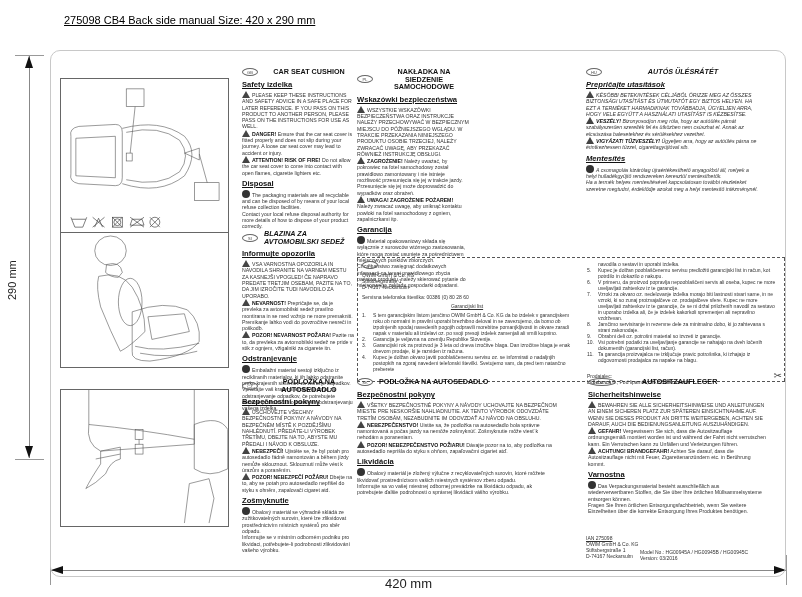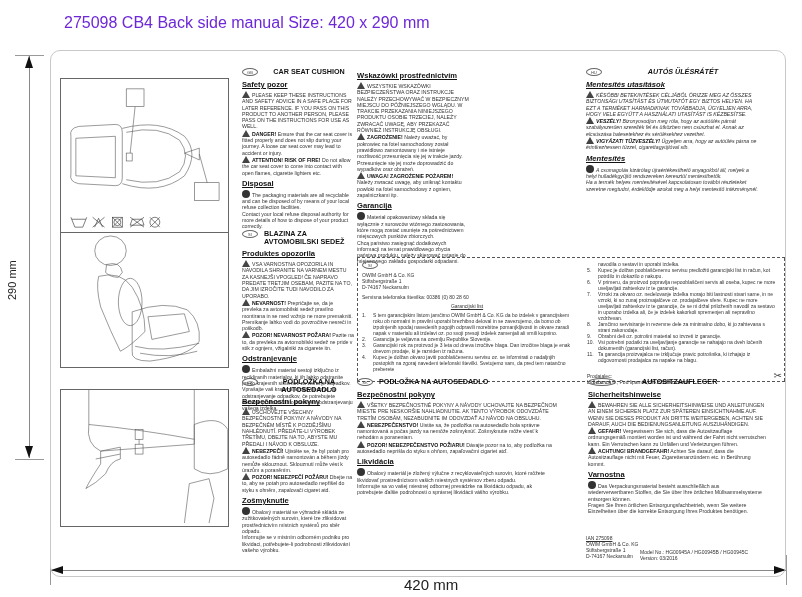--- a/index.html
+++ b/index.html
@@ -1,19 +1,19 @@
 <!DOCTYPE html>
 <html><head>
 <meta charset="utf-8">
 <style>
   * { box-sizing: border-box; margin: 0; padding: 0; }
   html, body { width: 802px; height: 597px; background: #fff; overflow: hidden; }
   body { position: relative; font-family: "Liberation Sans", sans-serif; color: #222; }
 
-  .doc-title { position: absolute; left: 64px; top: 14px; font-size: 16px; color: #6d28d9; white-space: nowrap; }
+  .doc-title { position: absolute; left: 64px; top: 14px; font-size: 11px; color: #000000; white-space: nowrap; text-decoration: underline; }
 
   .sheet { position: absolute; left: 50px; top: 50px; width: 736px; height: 527px;
            border: 1px solid #c8c8c8; border-radius: 10px; }
 
   
   .dim-v-line { position: absolute; left: 29px; top: 56px; width: 1px; height: 402px; background: #888; }
   .dim-v-tick-top { position: absolute; left: 15px; top: 55px; width: 29px; height: 1px; background: #999; }
   .dim-v-tick-bot { position: absolute; left: 15px; top: 459px; width: 29px; height: 1px; background: #999; }
   .arrow-up { position: absolute; left: 25px; top: 56px; width: 0; height: 0;
               border-left: 4px solid transparent; border-right: 4px solid transparent; border-bottom: 12px solid #111; }
@@ -21,32 +21,32 @@
               border-left: 4px solid transparent; border-right: 4px solid transparent; border-top: 12px solid #111; }
   .dim-v-label { position: absolute; left: 6px; top: 262px; font-size: 11px; transform: rotate(-90deg); transform-origin: left top; white-space: nowrap; color: #222; }
 
   .dim-h-line { position: absolute; left: 51px; top: 570px; width: 735px; height: 1px; background: #888; }
   .dim-h-tick-l { position: absolute; left: 50px; top: 555px; width: 1px; height: 30px; background: #999; }
   .dim-h-tick-r { position: absolute; left: 786px; top: 555px; width: 1px; height: 30px; background: #999; }
   .arrow-left { position: absolute; left: 51px; top: 566px; width: 0; height: 0;
                border-top: 4px solid transparent; border-bottom: 4px solid transparent; border-right: 12px solid #111; }
   .arrow-right { position: absolute; left: 774px; top: 566px; width: 0; height: 0;
                border-top: 4px solid transparent; border-bottom: 4px solid transparent; border-left: 12px solid #111; }
-  .dim-h-label { position: absolute; left: 404px; top: 576px; font-size: 15px; color: #222; white-space: nowrap; }
+  .dim-h-label { position: absolute; left: 385px; top: 576px; font-size: 13px; color: #222; white-space: nowrap; }
 
   
   .fig { position: absolute; left: 60px; width: 169px; border: 1px solid #666; background: #fff; overflow: hidden; }
   .fig1 { top: 78px; height: 162px; }
   .fig2 { top: 232px; height: 136px; }
   .fig3 { top: 389px; height: 138px; }
   .fig svg { width: 100%; height: 100%; display: block; }
 
   
   .col { position: absolute; font-size: 5.2px; line-height: 6.3px; color: #333; }
-  .sec-head { display: flex; gap: 6px; margin-bottom: 4px; }
+  .sec-head { display: flex; align-items: center; gap: 6px; margin-bottom: 4px; }
   .lang-badge { display: inline-block; min-width: 16px; height: 8px; border: 0.7px solid #666; border-radius: 50%;
                 font-size: 4px; line-height: 7px; text-align: center; color: #444; }
   .sec-title { font-weight: bold; font-size: 7.2px; line-height: 7.6px; color: #111; flex: 1; text-align: center; }
   .sub-title { font-weight: bold; font-size: 7.6px; text-decoration: underline; color: #111; margin: 3px 0 2px 0; line-height: 9px; }
   .para { margin: 0; text-transform: none; }
   .warn-icon { display: inline-block; width: 0; height: 0; border-left: 4px solid transparent; border-right: 4px solid transparent;
                border-bottom: 7px solid #444; margin-right: 2px; vertical-align: -1px; }
   .recycle-icon { display: inline-block; width: 8px; height: 8px; border-radius: 50%; background: #333; margin-right: 2px; vertical-align: -1px; }
   .bold { font-weight: bold; color: #111; }
 
@@ -143,59 +143,63 @@
       <path d="M130 95 L150 90 L155 110 L150 135 M130 95 L125 135"></path>
     </g>
   </svg>
 </div>
 
 <div class="col" style="left:242px; top:68px; width:112px;">
   <div class="sec-head">
     <span class="lang-badge">GB</span>
     <span class="sec-title">CAR SEAT CUSHION</span>
   </div>
-  <div class="sub-title">Safety pozor</div>
+  <div class="sub-title">Safety izdelka</div>
   <p class="para"><span class="warn-icon"></span><span>PLEASE KEEP THESE INSTRUCTIONS AND SAFETY ADVICE IN A SAFE PLACE FOR LATER REFERENCE. IF YOU PASS ON THIS PRODUCT TO ANOTHER PERSON, PLEASE PASS ON THE INSTRUCTIONS FOR USE AS WELL.</span></p>
   <p class="para"><span class="warn-icon"></span><span class="bold">DANGER!</span> <span>Ensure that the car seat cover is fitted properly and does not slip during your journey. A loose car seat cover may lead to accident or injury.</span></p>
   <p class="para"><span class="warn-icon"></span><span class="bold">ATTENTION! RISK OF FIRE!</span> <span>Do not allow the car seat cover to come into contact with open flames, cigarette lighters etc.</span></p>
   <div class="sub-title">Disposal</div>
   <p class="para"><span class="recycle-icon"></span><span>The packaging materials are all recyclable and can be disposed of by means of your local refuse collection facilities.</span></p>
   <p class="para">Contact your local refuse disposal authority for more details of how to dispose of your product correctly.</p>
 </div>
 
 <div class="col" style="left:357px; top:68px; width:112px;">
-  <div class="sub-title">Wskazówki prostřednictvím</div>
+  <div class="sec-head">
+    <span class="lang-badge">PL</span>
+    <span class="sec-title">NAKŁADKA NA SIEDZENIE SAMOCHODOWE</span>
+  </div>
+  <div class="sub-title">Wskazówki bezpieczeństwa</div>
   <p class="para"><span class="warn-icon"></span><span>WSZYSTKIE WSKAZÓWKI BEZPIECZEŃSTWA ORAZ INSTRUKCJE NALEŻY PRZECHOWYWAĆ W BEZPIECZNYM MIEJSCU DO PÓŹNIEJSZEGO WGLĄDU. W TRAKCIE PRZEKAZANIA NINIEJSZEGO PRODUKTU OSOBIE TRZECIEJ, NALEŻY ZWRACAĆ UWAGĘ, ABY PRZEKAZAĆ RÓWNIEŻ INSTRUKCJĘ OBSŁUGI.</span></p>
   <p class="para"><span class="warn-icon"></span><span class="bold">ZAGROŻENIE!</span> <span>Należy uważać, by pokrowiec na fotel samochodowy został prawidłowo zamontowany i nie istnieje możliwość przesunięcia się jej w trakcie jazdy. Przesunięcie się jej może doprowadzić do wypadków oraz obrażeń.</span></p>
   <p class="para"><span class="warn-icon"></span><span class="bold">UWAGA! ZAGROŻENIE POŻAREM!</span> <span>Należy zwracać uwagę, aby uniknąć kontaktu powłoki na fotel samochodowy z ogniem, zapalniczkami itp.</span></p>
   <div class="sub-title">Garancija</div>
   <p class="para"><span class="recycle-icon"></span><span>Materiał opakowaniowy składa się wyłącznie z surowców wtórnego zastosowania, które mogą zostać usunięte za pośrednictwem miejscowych punktów zbiorczych.</span></p>
   <p class="para">Chcą państwo zasięgnąć dodatkowych informacji na temat prawidłowego zbycia państwa produktu, należy skierować pytanie do miejscowego zakładu gospodarki odpadami.</p>
 </div>
 
 <div class="col" style="left:586px; top:68px; width:172px;font-style:italic;">
   <div class="sec-head">
     <span class="lang-badge">HU</span>
     <span class="sec-title">AUTÓS ÜLÉSRÁTÉT</span>
   </div>
-  <div class="sub-title">Mentesítés utasítások</div>
+  <div class="sub-title">Prepričajte utasítások</div>
   <p class="para"><span class="warn-icon"></span><span>KÉSŐBBI BETEKINTÉSEK CÉLJÁBÓL ŐRIZZE MEG AZ ÖSSZES BIZTONSÁGI UTASÍTÁST ÉS ÚTMUTATÓT EGY BIZTOS HELYEN. HA EZT A TERMÉKET HARMADIKNAK TOVÁBBADJA, ÜGYELJEN ARRA, HOGY VELE EGYÜTT A HASZNÁLATI UTASÍTÁST IS KÉZBESÍTSE.</span></p>
   <p class="para"><span class="warn-icon"></span><span class="bold">VESZÉLY!</span> <span>Bizonyosodjon meg róla, hogy az autóülés párnát szabályszerűen szerelték fel és ütközben nem csúszhat el. Annak az elcsúszása balesetekhez és sérülésekhez vezethet.</span></p>
   <p class="para"><span class="warn-icon"></span><span class="bold">VIGYÁZAT! TŰZVESZÉLY!</span> <span>Ügyeljen arra, hogy az autóülés párna ne érintkezhessen tűzzel, cigarettagyújtóval stb.</span></p>
   <div class="sub-title">Mentesítés</div>
   <p class="para"><span class="recycle-icon"></span><span>A csomagolás kizárólag újraértékesíthető anyagokból áll, melyek a helyi hulladékgyűjtő rendszereken keresztül mentesíthetők.</span></p>
   <p class="para">Ha a termék helyes mentesítésével kapcsolatosan további részleteket szeretne megtudni, érdeklődje azokat meg a helyi mentesítő intézménynél.</p>
 </div>
 
 <div class="col" style="left:242px; top:230px; width:112px;">
   <div class="sec-head">
     <span class="lang-badge">SI</span>
-    <span class="sec-title" style="text-align:left;">BLAZINA ZA AVTOMOBILSKI SEDEŽ</span>
-  </div>
-  <div class="sub-title">Produktes opozorila</div>
+    <span class="sec-title" style="text-align:left;font-style:italic;">BLAZINA ZA AVTOMOBILSKI SEDEŽ</span>
+  </div>
+  <div class="sub-title">Informujte opozorila</div>
   <p class="para"><span class="warn-icon"></span><span>VSA VARNOSTNA OPOZORILA IN NAVODILA SHRANITE NA VARNEM MESTU ZA KASNEJŠI VPOGLED! ČE NAPRAVO PREDATE TRETJIM OSEBAM, PAZITE NA TO, DA JIM IZROČITE TUDI NAVODILO ZA UPORABO.</span></p>
   <p class="para"><span class="warn-icon"></span><span class="bold">NEVARNOST!</span> <span>Prepričajte se, da je prevleka za avtomobilski sedež pravilno montirana in se med vožnjo ne more premakniti. Premikanje lahko vodi do povzročitve nesreči in poškodb.</span></p>
   <p class="para"><span class="warn-icon"></span><span class="bold">POZOR! NEVARNOST POŽARA!</span> <span>Pazite na to, da prevleka za avtomobilski sedež ne pride v stik z ognjem, vžigalniki za cigarete itn.</span></p>
   <div class="sub-title">Odstranjevanje</div>
   <p class="para"><span class="recycle-icon"></span><span>Embalažni material sestoji izključno iz recikliranih materialov, ki jih lahko odstranite preko krajevnih sistemov za zbiranje odpadkov.</span></p>
   <p class="para">Vprašajte vaš krajevni strokovni obrat za odstranjevanje odpadkov, če potrebujete dodatne podrobnosti o pravilnem odstranjevanju vašega izdelka.</p>
 </div>
 
 <div class="guarantee">
   <div class="guar-left">

